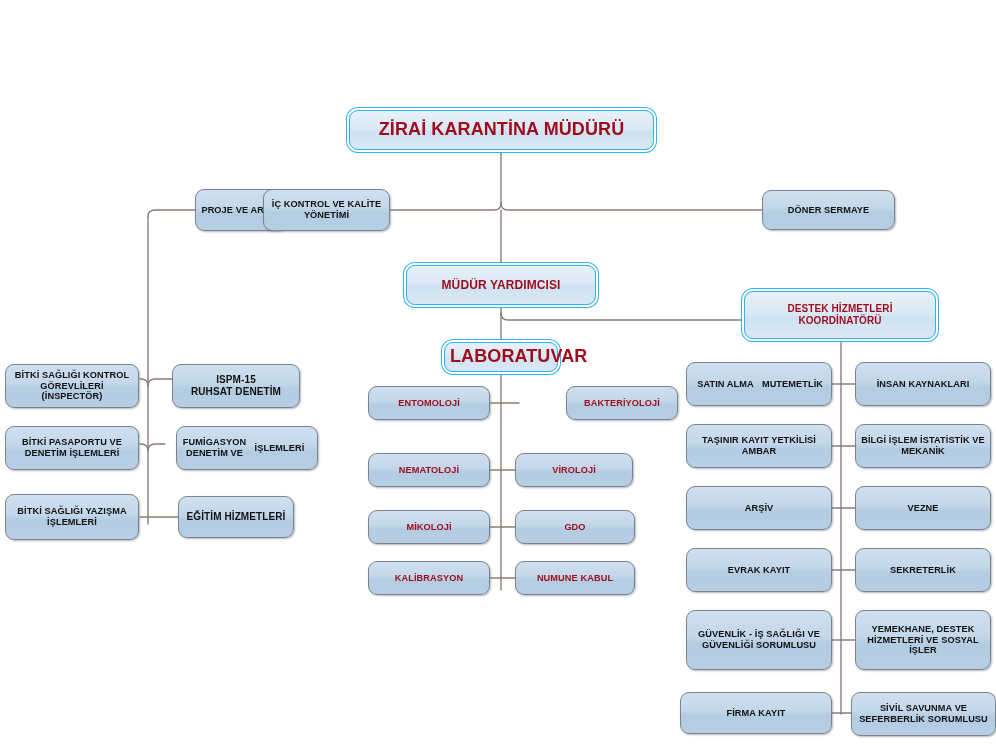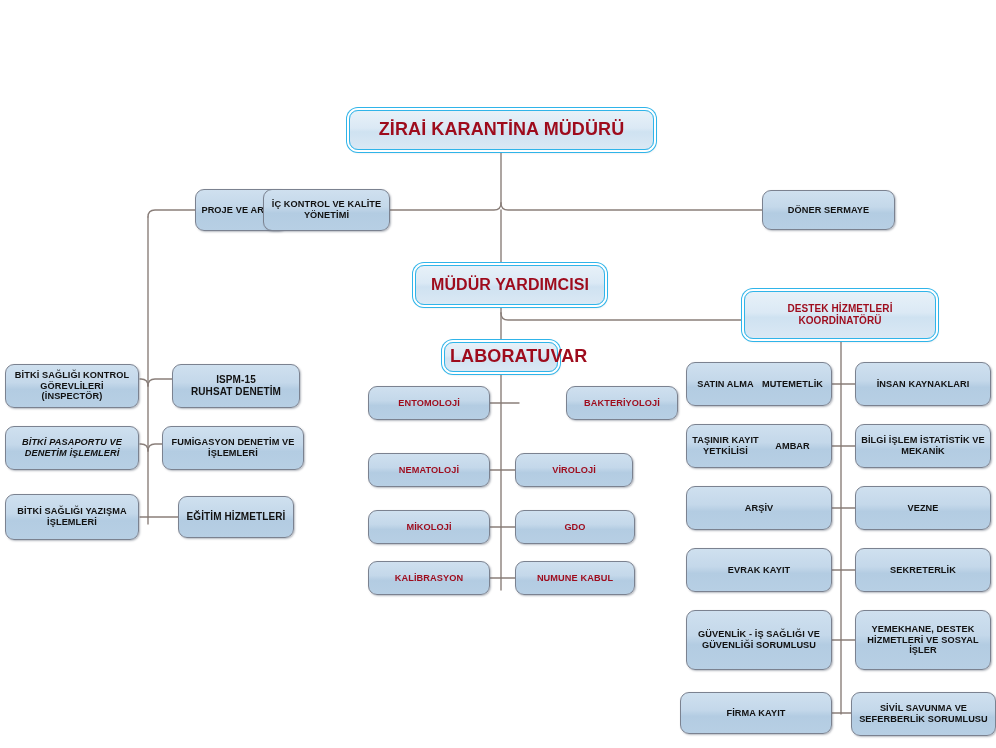--- a/index.html
+++ b/index.html
@@ -40,21 +40,21 @@
     border:1px solid #2fb4e9;
     background:linear-gradient(to bottom,#e7f1f8 0%,#dbe9f5 45%,#cfe2f1 55%,#dae8f4 100%);
     box-shadow:
       0 0 0 2px #ffffff,
       0 0 0 3px #2fb4e9,
       1px 2px 3px rgba(90,100,115,.45);
     color:#9e0b1c;
   }
 
   .fs13{font-size:18px;}
-  .fs11{font-size:16px;margin-left:9px;}
+  .fs11{font-size:12px;}
   .fs10{font-size:10px;}
   .fs9{font-size:9.2px;}
 </style>
 </head>
 <body>
 
 <div id="chart">
 
   <svg id="wires" viewBox="0 0 996 748" width="996" height="748" aria-hidden="true">
     <g fill="none" stroke="#8a7f7a" stroke-width="1.4" stroke-linecap="round">
@@ -133,34 +133,34 @@
   </div>
 
   <div class="node hl fs13" style="left:444px;top:342px;width:114px;height:30px;">
     <span>LABORATUVAR</span>
   </div>
 
   <div class="node fs9" style="left:5px;top:364px;width:134px;height:44px;flex-direction:column;">
     <span>BİTKİ SAĞLIĞI KONTROL</span>
     <span>GÖREVLİLERİ (İNSPECTÖR)</span>
   </div>
-  <div class="node fs9" style="left:5px;top:426px;width:134px;height:44px;flex-direction:column;font-style:italic;">
+  <div class="node fs9" style="left:5px;top:426px;width:134px;height:44px;flex-direction:column;">
     <span>BİTKİ PASAPORTU VE</span>
     <span>DENETİM İŞLEMLERİ</span>
   </div>
   <div class="node fs9" style="left:5px;top:494px;width:134px;height:46px;flex-direction:column;">
     <span>BİTKİ SAĞLIĞI YAZIŞMA</span>
     <span>İŞLEMLERİ</span>
   </div>
 
   <div class="node fs10" style="left:172px;top:364px;width:128px;height:44px;flex-direction:column;">
     <span>ISPM-15</span>
     <span>RUHSAT DENETİM</span>
   </div>
-  <div class="node fs9" style="left:162px;top:426px;width:142px;height:44px;flex-direction:column;">
+  <div class="node fs9" style="left:176px;top:426px;width:142px;height:44px;flex-direction:row;">
     <span>FUMİGASYON DENETİM VE</span>
     <span>İŞLEMLERİ</span>
   </div>
   <div class="node fs10" style="left:178px;top:496px;width:116px;height:42px;">
     <span>EĞİTİM HİZMETLERİ</span>
   </div>
 
   <div class="node red fs9" style="left:368px;top:386px;width:122px;height:34px;">
     <span>ENTOMOLOJİ</span>
   </div>
@@ -184,21 +184,21 @@
     <span>GDO</span>
   </div>
   <div class="node red fs9" style="left:515px;top:561px;width:120px;height:34px;">
     <span>NUMUNE KABUL</span>
   </div>
 
   <div class="node fs9" style="left:686px;top:362px;width:146px;height:44px;">
     <span>SATIN ALMA</span>
     <span>MUTEMETLİK</span>
   </div>
-  <div class="node fs9" style="left:686px;top:424px;width:146px;height:44px;">
+  <div class="node fs9" style="left:686px;top:424px;width:146px;height:44px;flex-direction:column;">
     <span>TAŞINIR KAYIT YETKİLİSİ</span>
     <span>AMBAR</span>
   </div>
   <div class="node fs9" style="left:686px;top:486px;width:146px;height:44px;">
     <span>ARŞİV</span>
   </div>
   <div class="node fs9" style="left:686px;top:548px;width:146px;height:44px;">
     <span>EVRAK KAYIT</span>
   </div>
   <div class="node fs9" style="left:686px;top:610px;width:146px;height:60px;flex-direction:column;">

